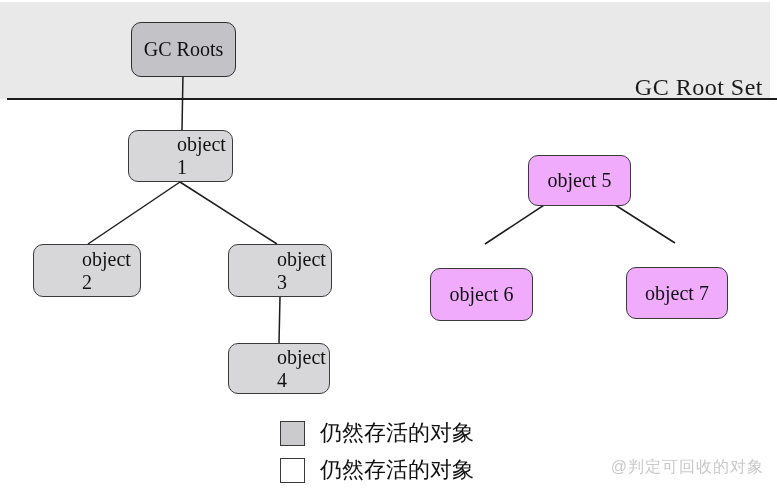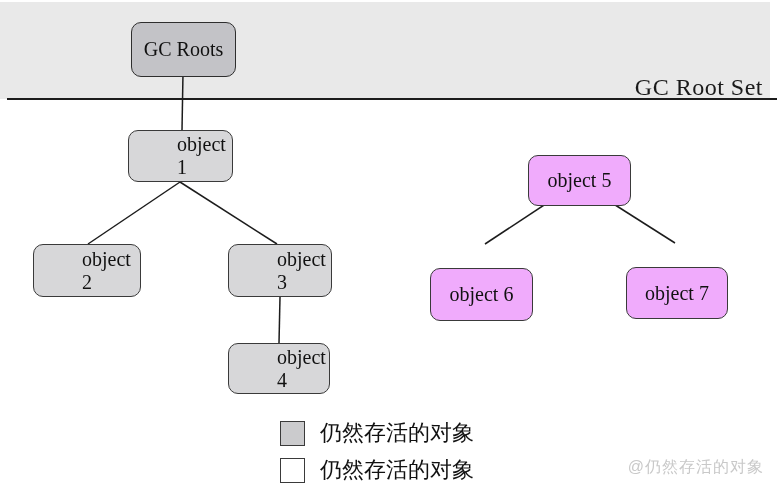--- a/index.html
+++ b/index.html
@@ -93,15 +93,15 @@
     <div class="legend-row">
       <span class="swatch alive"></span>
       <span class="legend-label">仍然存活的对象</span>
     </div>
     <div class="legend-row">
       <span class="swatch dead"></span>
       <span class="legend-label">仍然存活的对象</span>
     </div>
   </div>
 
-  <div class="watermark">@仍然存活的对象</div>
+  <div class="watermark">@判定可回收的对象</div>
 
 </div>
 
 </body></html>

